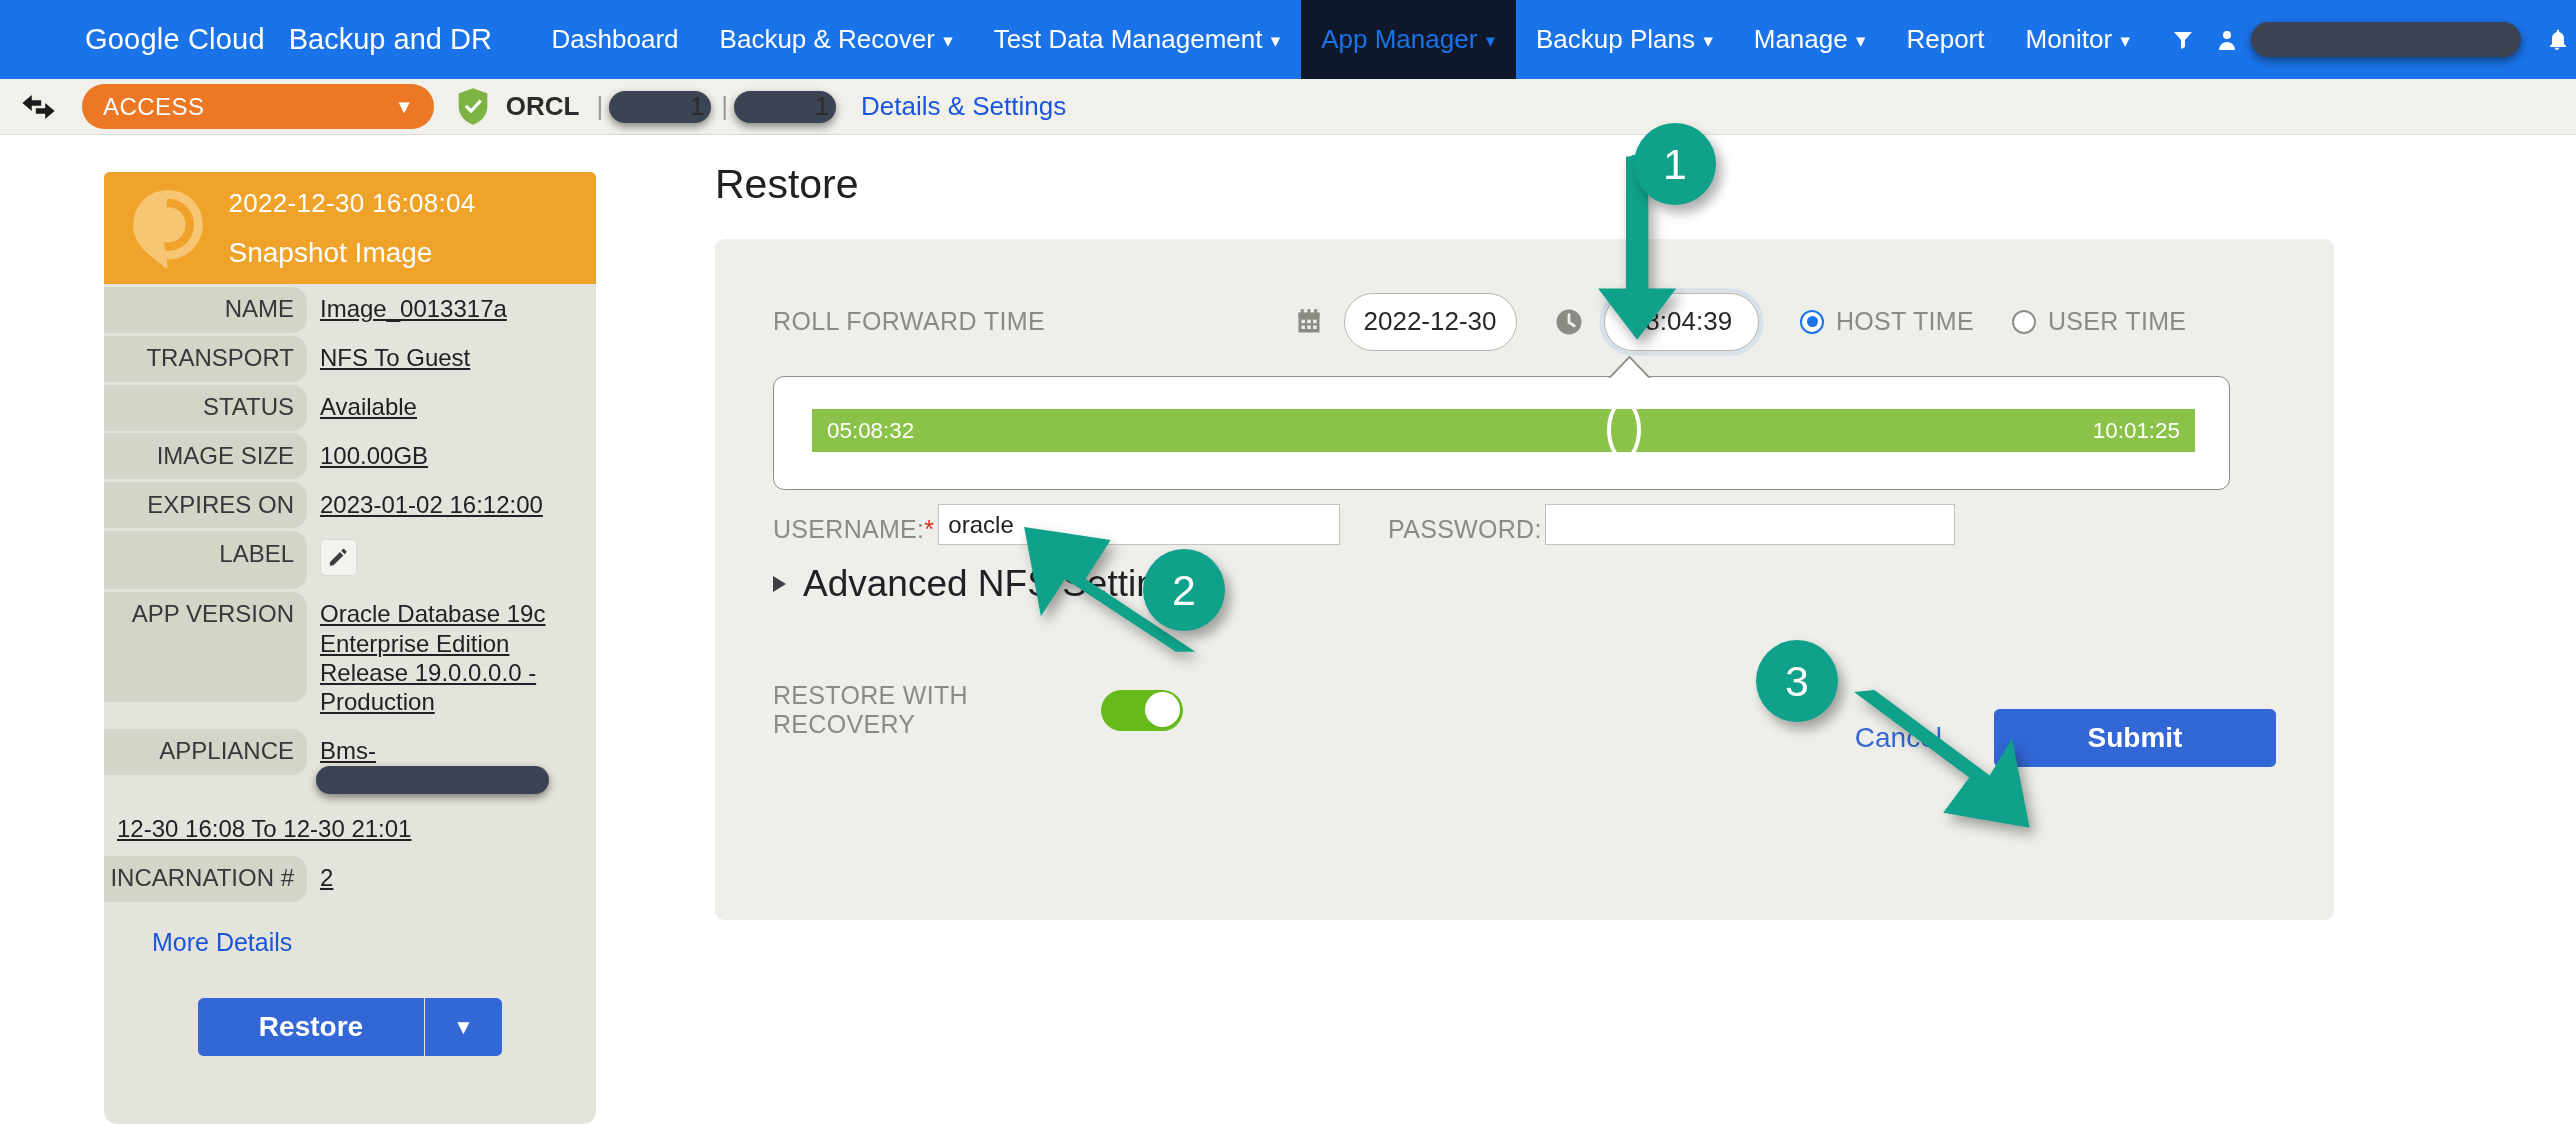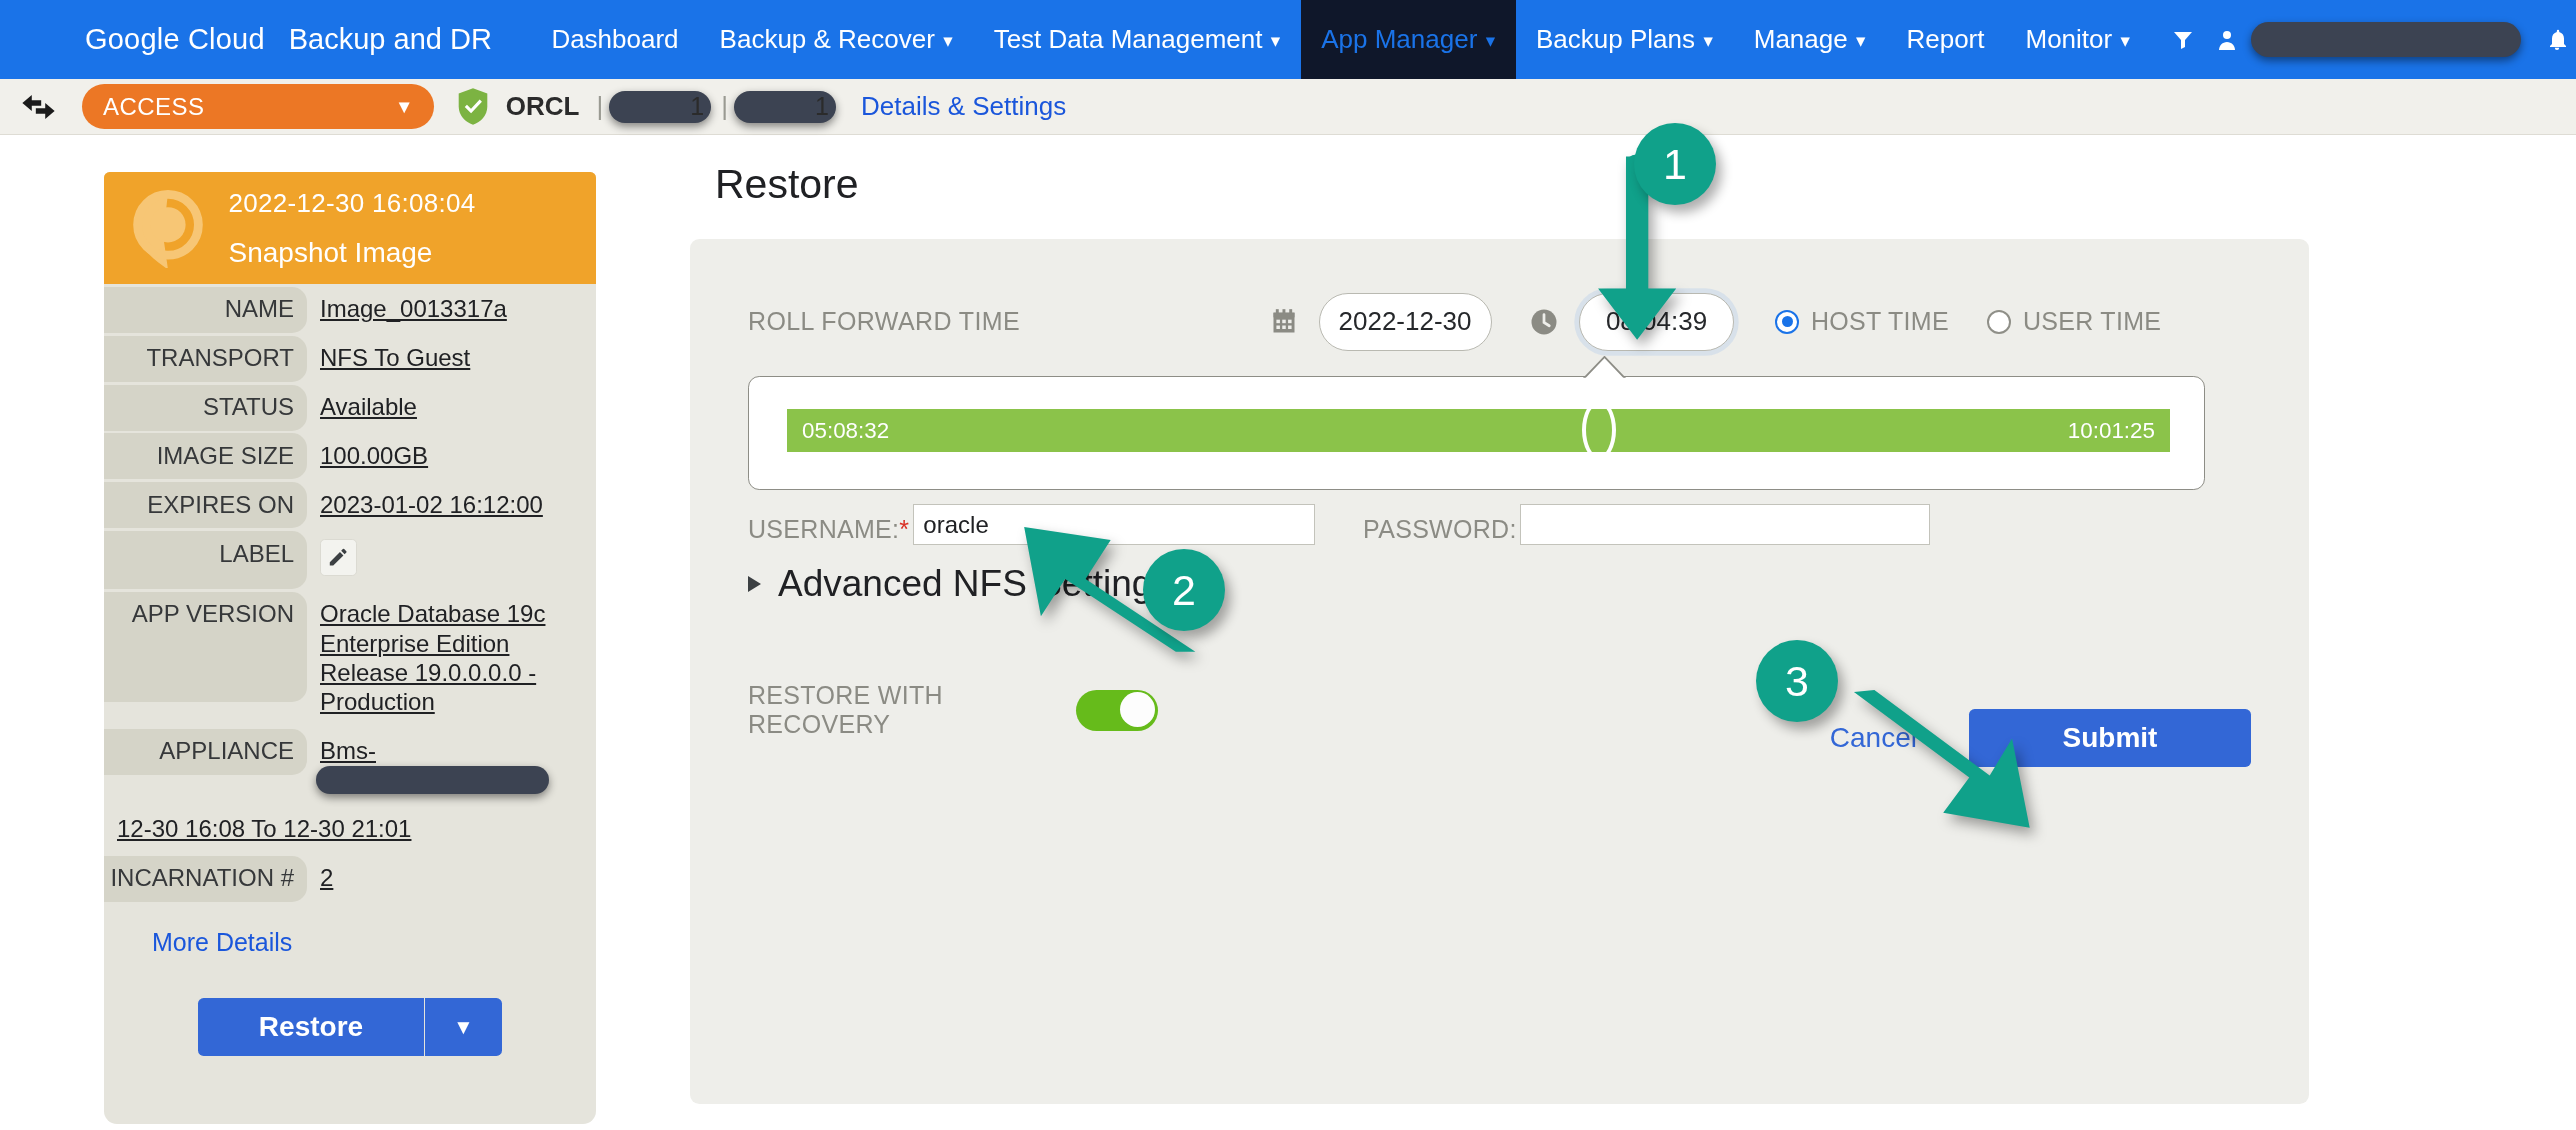--- a/index.html
+++ b/index.html
@@ -95,21 +95,21 @@
   }
   .restore-drop {
     width:78px; height:58px; background:#3367d6; color:#fff;
     display:flex; align-items:center; justify-content:center;
     border-left:1.9px solid #e5e4dc; border-radius:0 5.6px 5.6px 0; cursor:pointer; font-size:20.5px;
   }
 
   
   .page-title { position:absolute; left:715px; top:161px; font-size:41px; color:#202124; }
   .panel {
-    position:absolute; left:690px; top:239px; width:1619px; height:865px;
+    position:absolute; left:715px; top:239px; width:1619px; height:681px;
     background:#eeeeea; border-radius:9.3px;
   }
   .row-rollfwd { position:absolute; left:58px; top:48px; width:1499px; height:69px; display:flex; align-items:center; }
   .lbl { font-size:25px; color:#8b8b84; letter-spacing:0.4px; }
   .rollfwd-lbl { width:522px; }
   .cal-icon { width:28px; height:30px; }
   .field-pill {
     height:58px; background:#ffffff; border:0.9px solid #b9b9b1; border-radius:29px;
     display:flex; align-items:center; justify-content:center;
     font-size:26px; color:#26282b;

